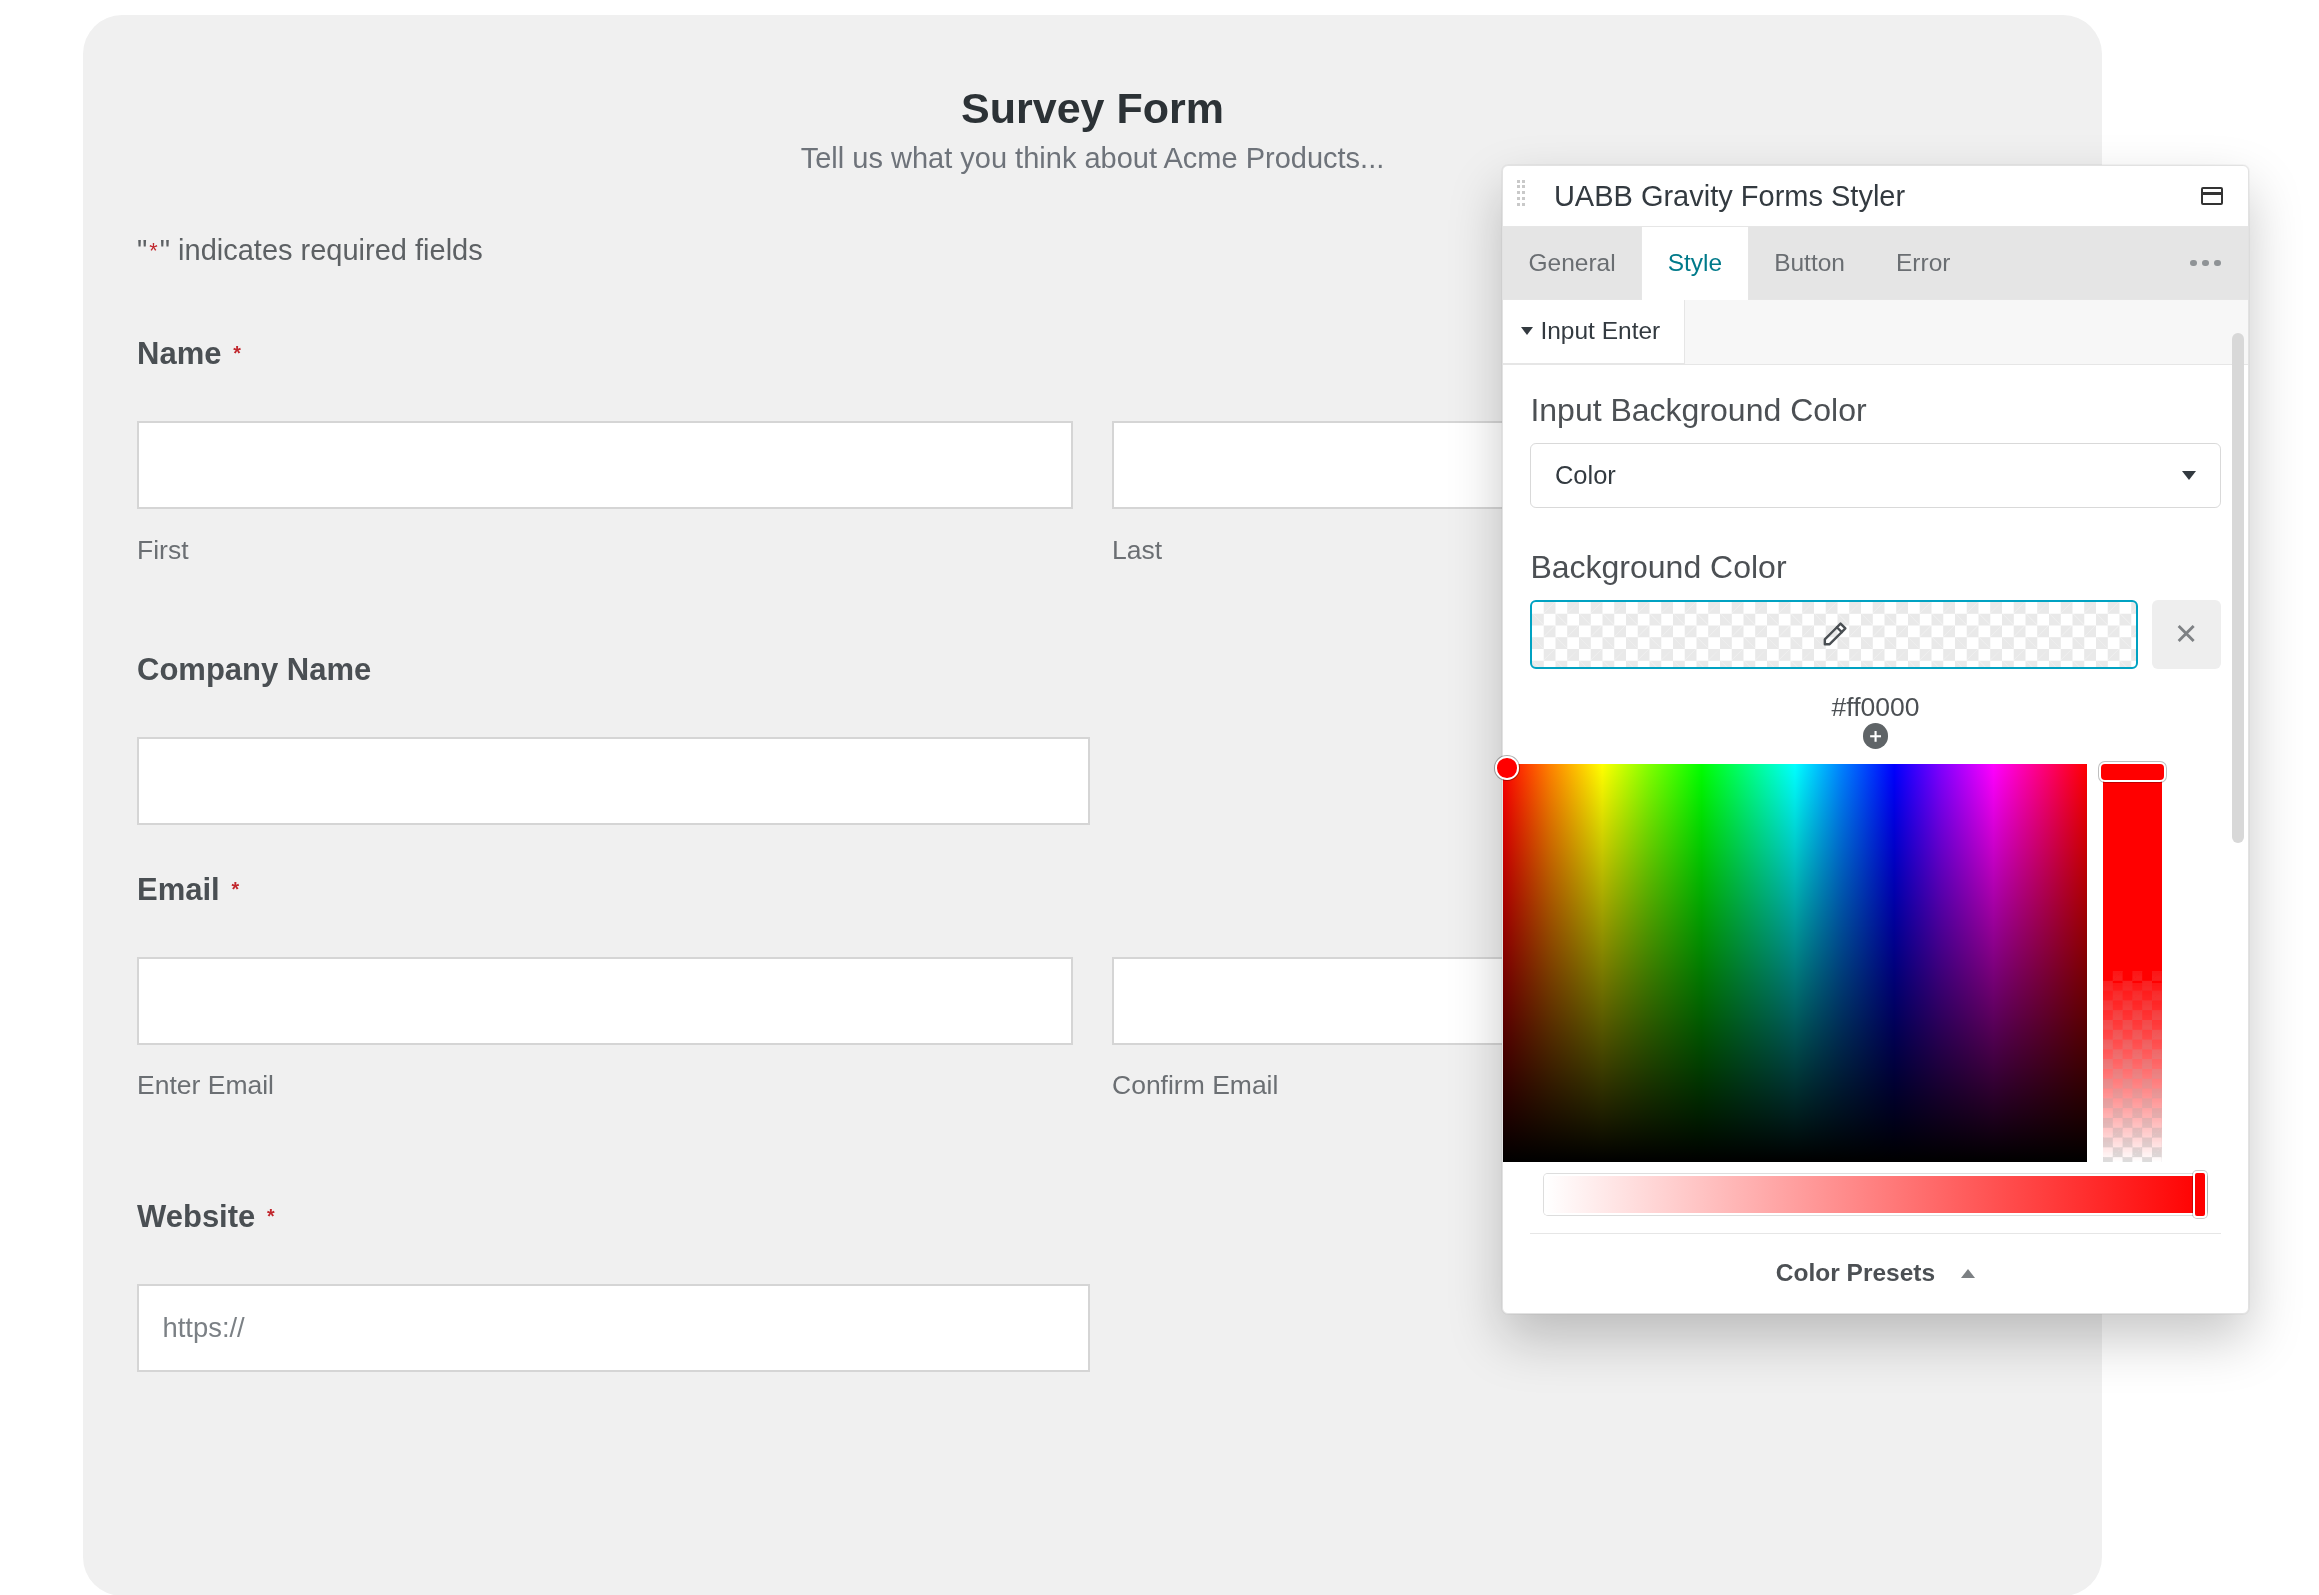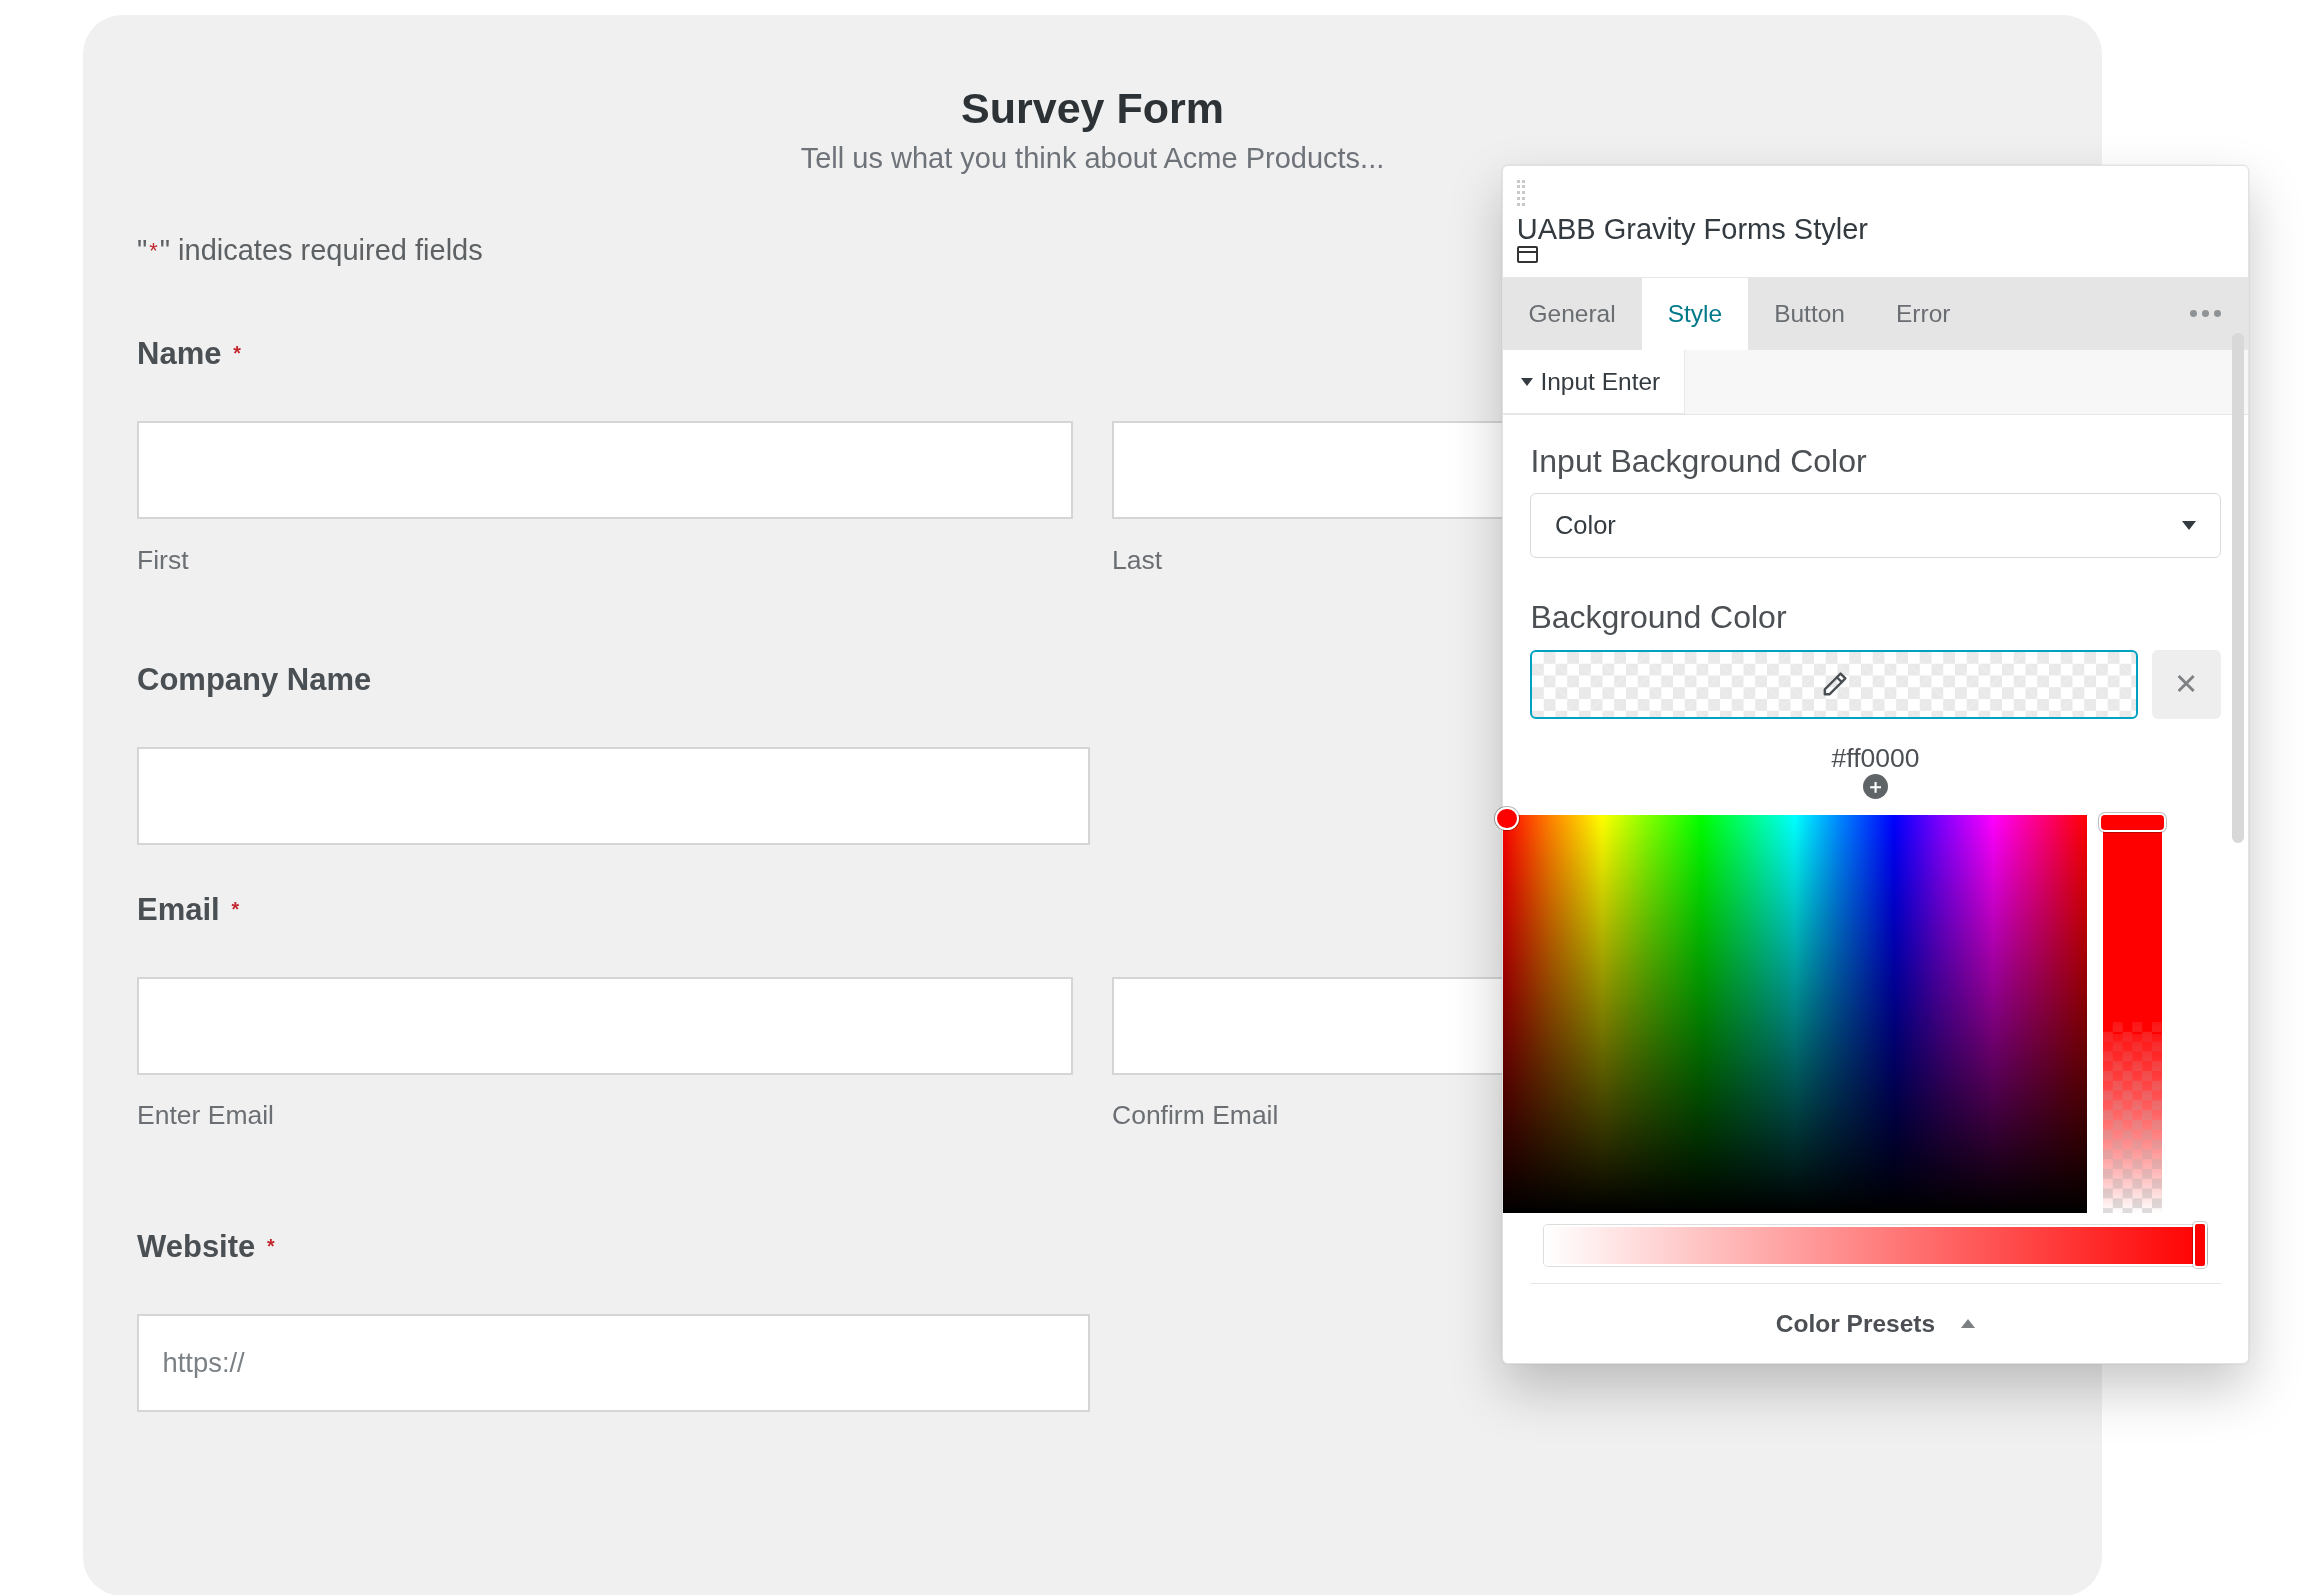--- a/index.html
+++ b/index.html
@@ -81,21 +81,21 @@
     vertical-align: top;
     padding-left: 11.8px;
     position: relative;
     top: 5.9px;
   }
 
   .row { display: flex; gap: 39px; }
   .col { flex: 1; display: flex; flex-direction: column; }
 
   .text-input {
-    height: 98px;
+    height: 88px;
     border: 2px solid #d5d5d5;
     background: #ffffff;
     font-size: 27.4px;
     padding: 0 23.5px;
     color: #555;
   }
   .text-input::placeholder { color: #7b8085; }
 
   .sub-label {
     font-size: 26.5px;
@@ -114,23 +114,23 @@
     width: 747px;
     background: #ffffff;
     border: 1px solid #e2e2e2;
     border-radius: 5.9px;
     box-shadow: 0 24.5px 54px rgba(0,0,0,0.22), 0 0 0 1px rgba(0,0,0,0.03);
     overflow: visible;
   }
 
   .pop-header {
     display: flex;
+    align-items: center;
     padding: 13.7px 25.5px 13.7px 13.7px;
     border-bottom: 1px solid var(--pop-border);
-    flex-direction: column;
   }
   .grip {
     width: 19.6px; height: 33px;
     display: grid;
     grid-template-columns: repeat(2, 2.9px);
     grid-auto-rows: 2.9px;
     gap: 2.9px;
     margin-right: 17.6px;
     cursor: move;
   }

